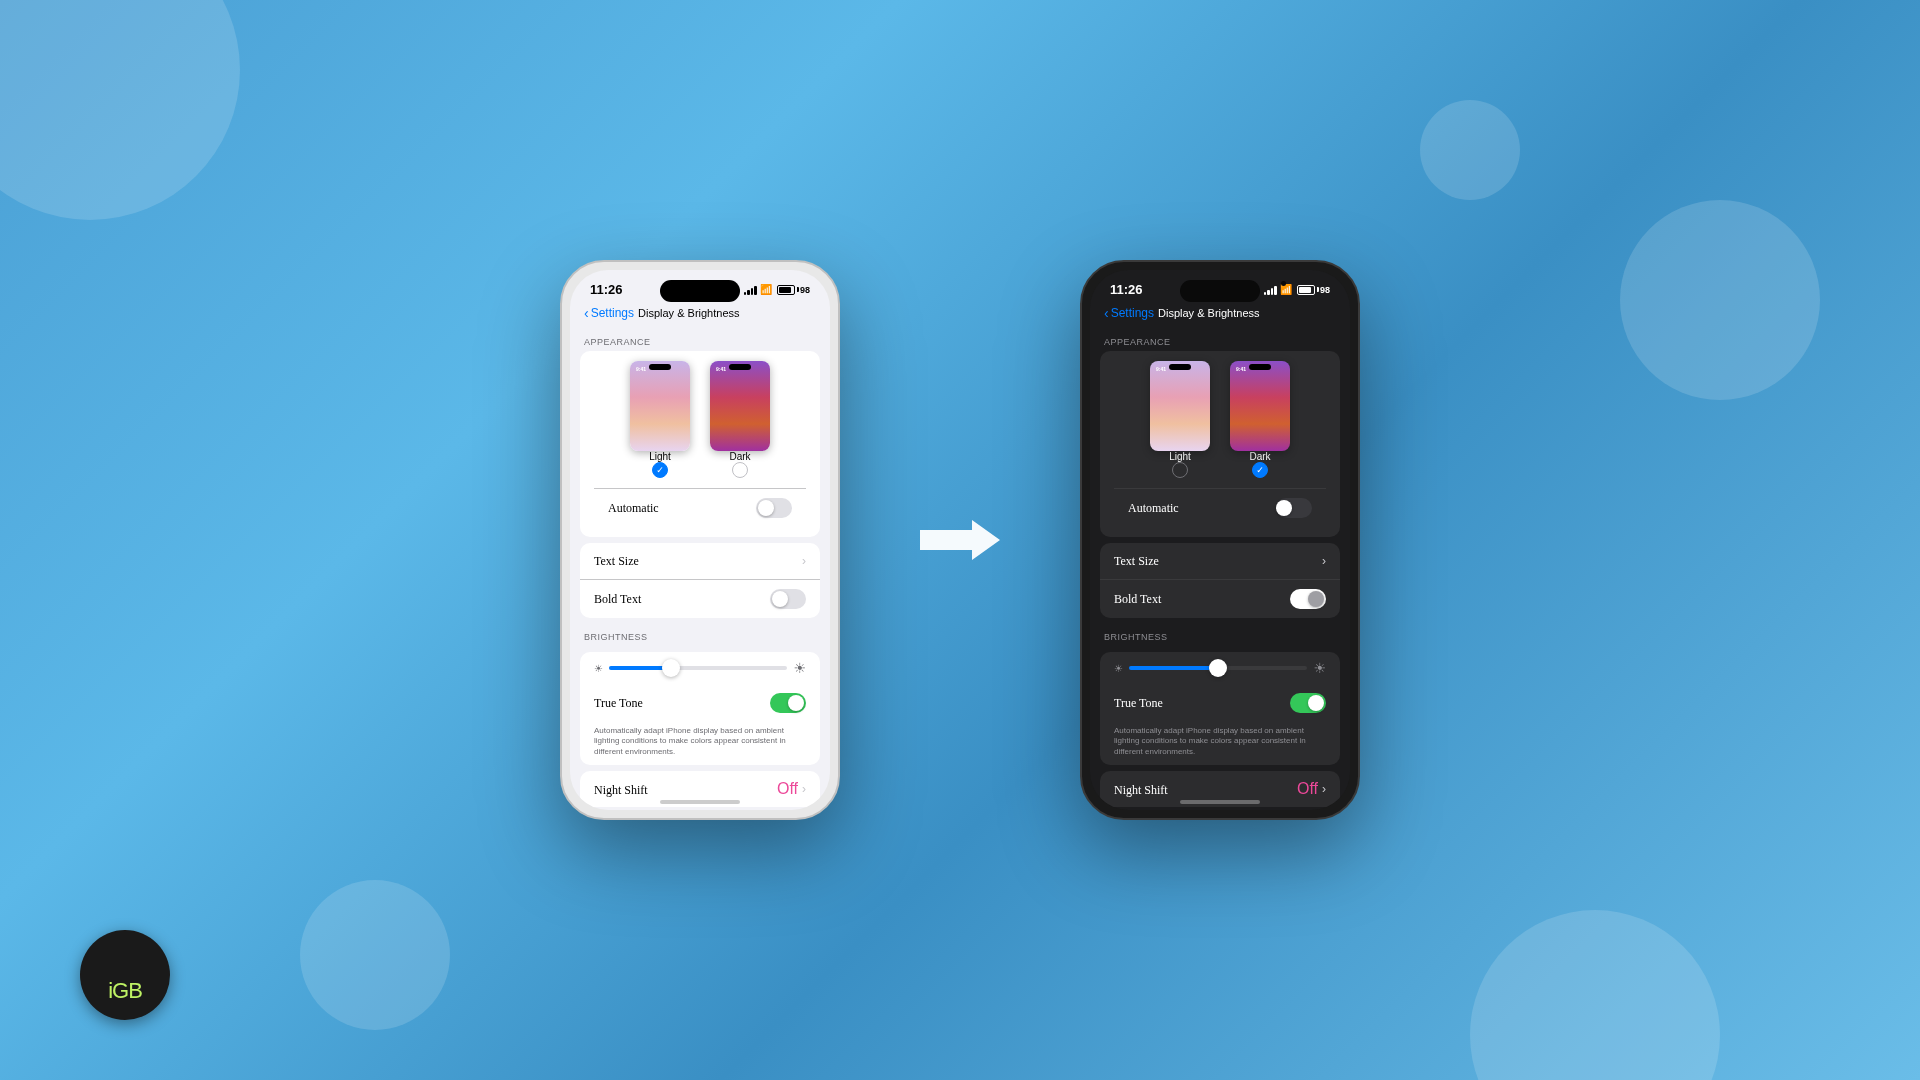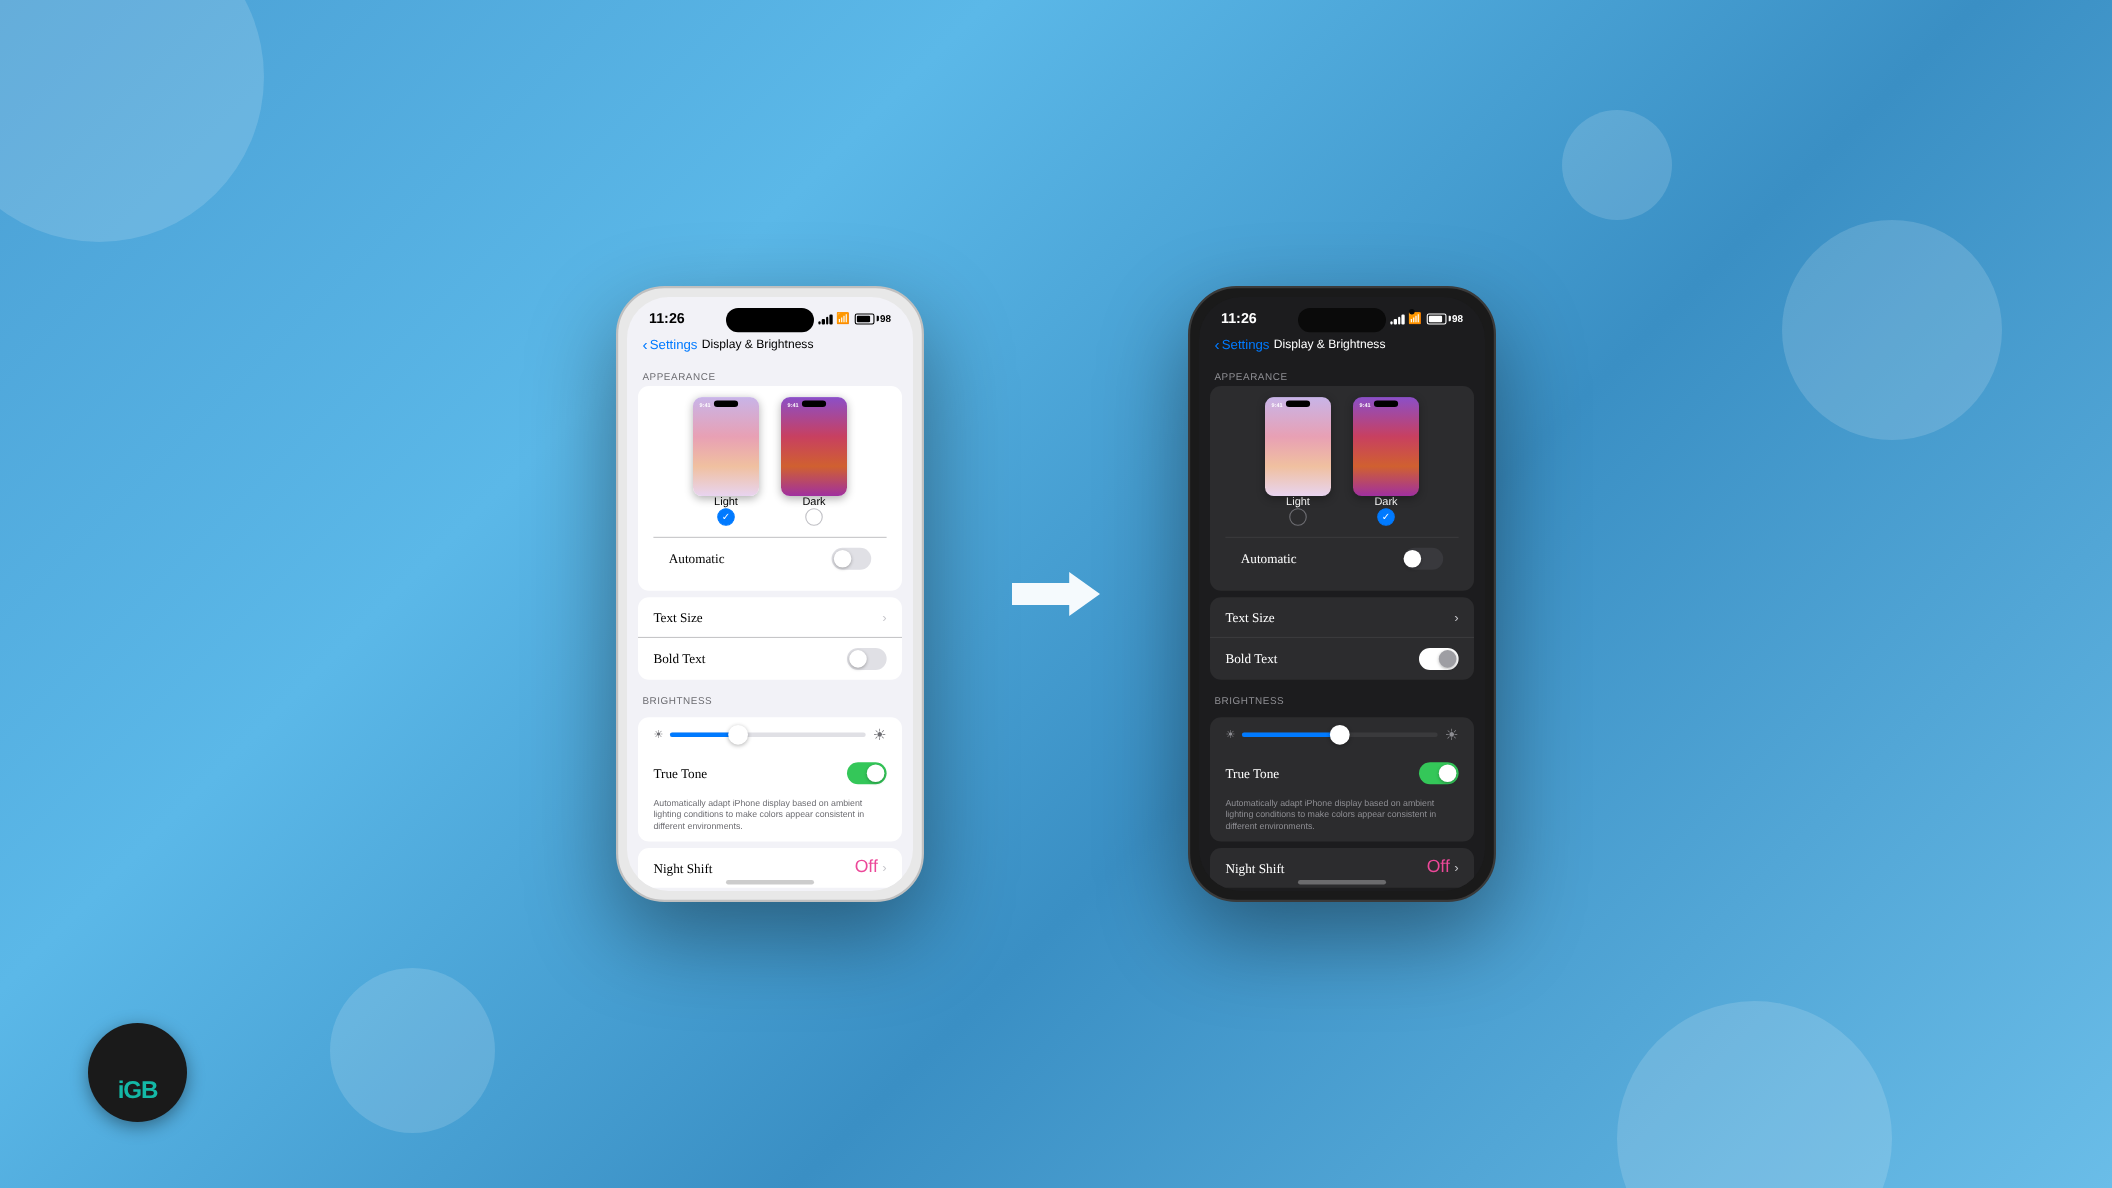--- a/index.html
+++ b/index.html
@@ -494,23 +494,23 @@
       height: 90px;
       background: #1a1a1a;
       border-radius: 50%;
       display: flex;
       align-items: center;
       justify-content: center;
       box-shadow: 0 4px 15px rgba(0,0,0,0.4);
     }
 
     .igb-text {
-      color: #14b8a6;
+      color: #bef264;
       font-size: 22px;
-      font-weight: 700;
+      font-weight: 400;
       letter-spacing: -1px;
       margin-top: 32px;
     }
 
     
     .deco-circle {
       position: absolute;
       border-radius: 50%;
       background: rgba(255,255,255,0.15);
     }

